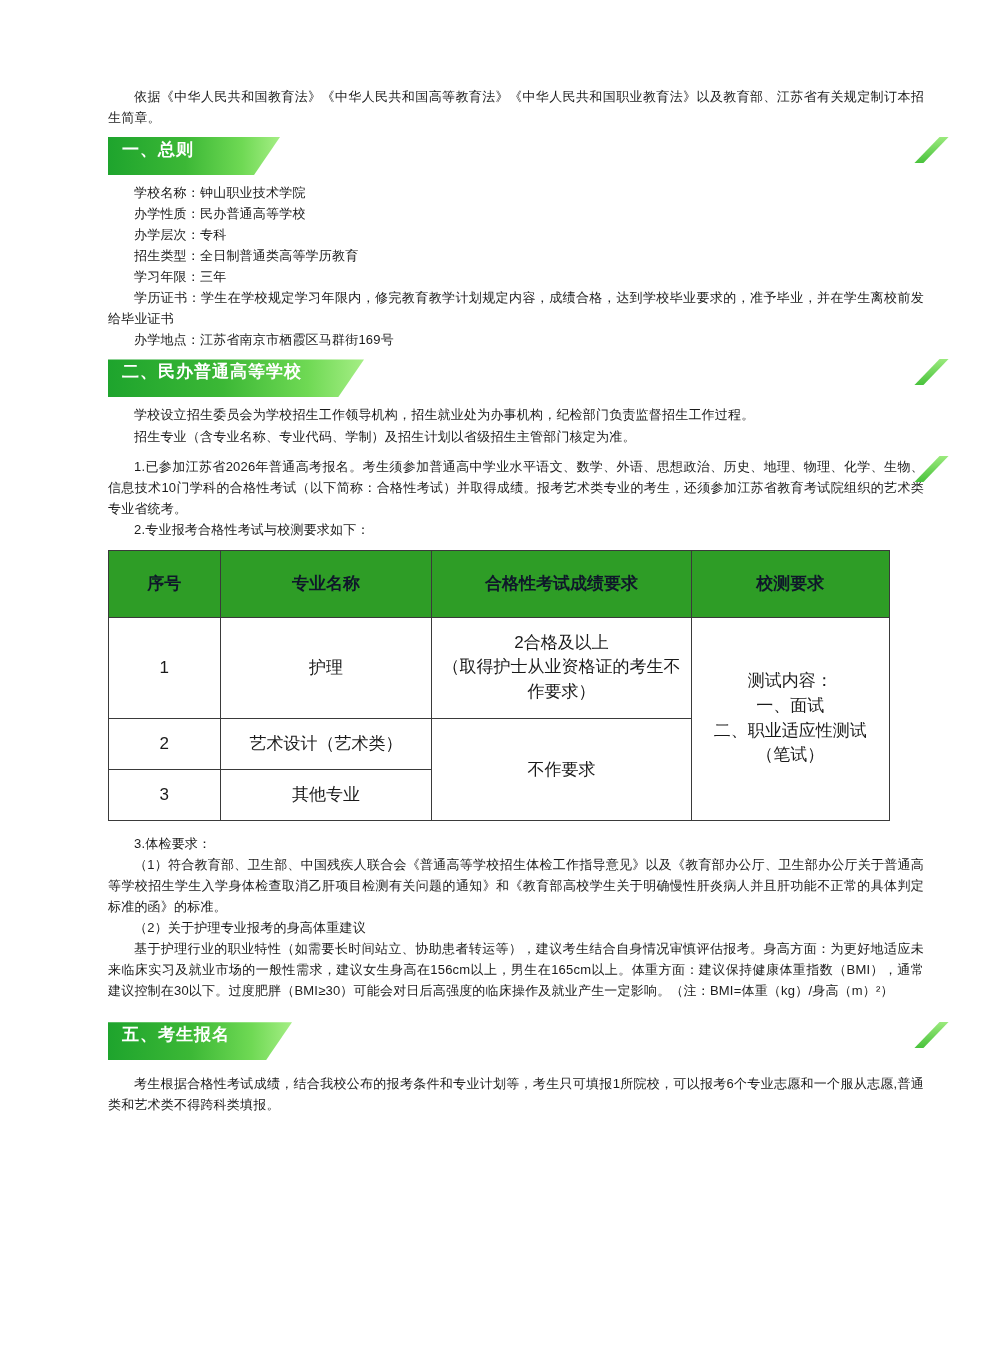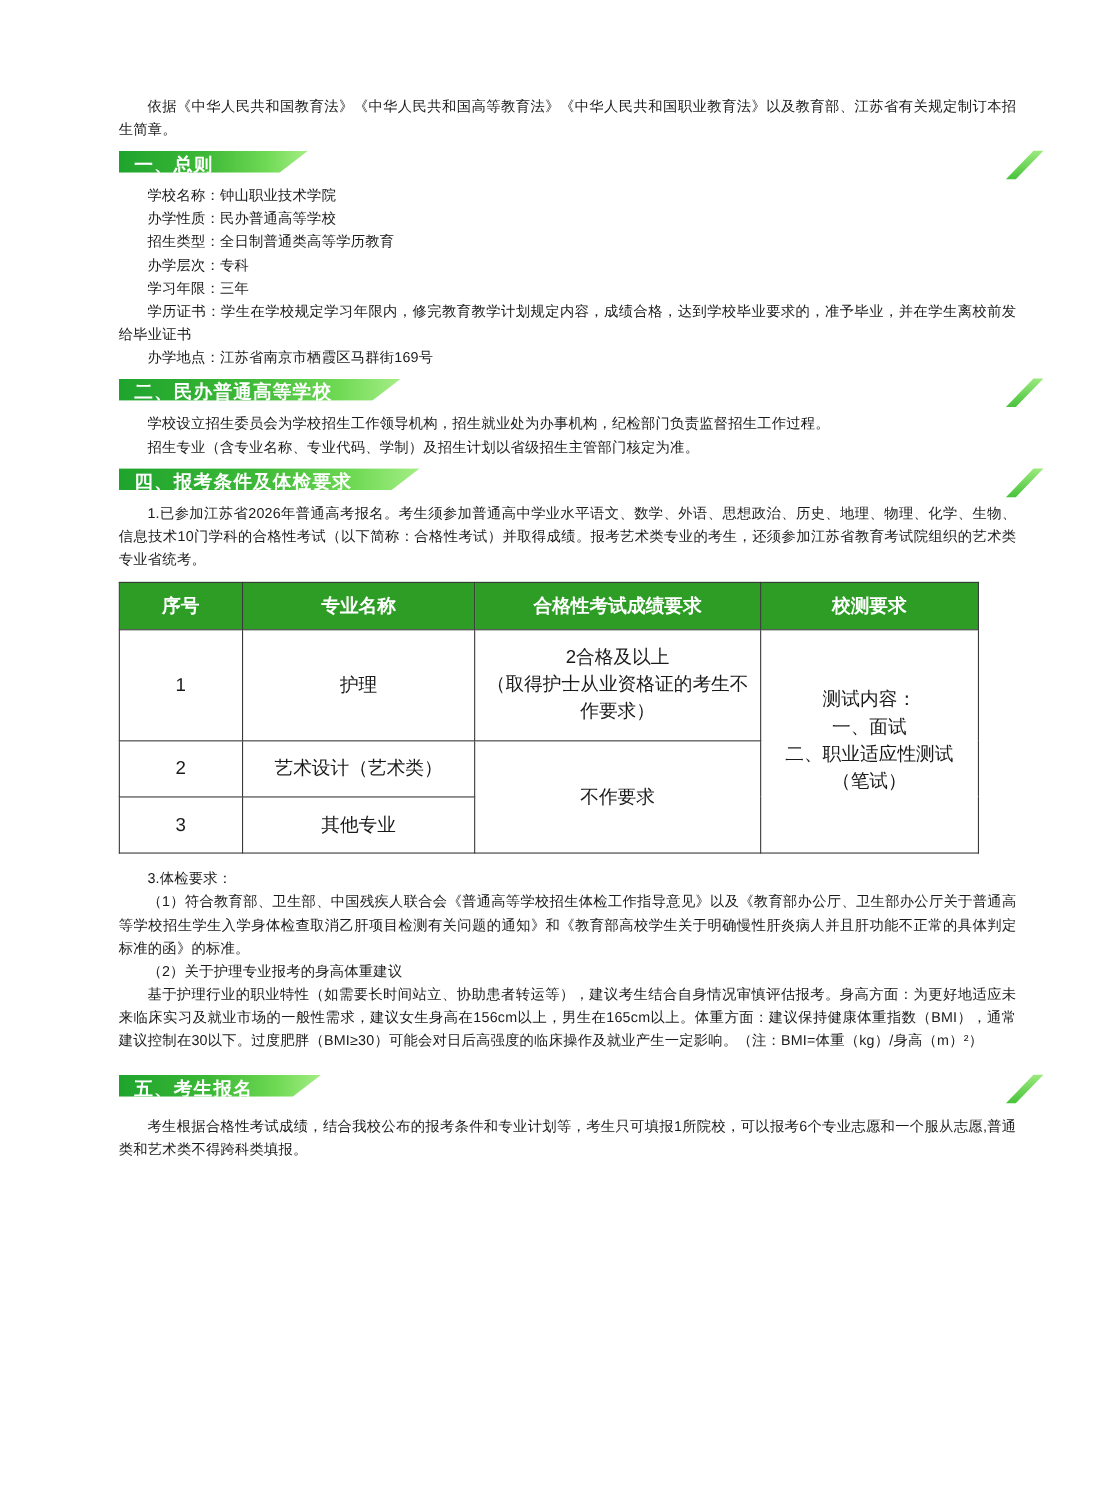--- a/index.html
+++ b/index.html
@@ -29,21 +29,21 @@
     position:relative;
     display:inline-block;
     margin:9px 0 7px 0;
     vertical-align:top;
   }
   .banner{
     position:relative;
     display:inline-block;
     box-sizing:border-box;
     min-width:172px;
-    height:20px;
+    height:38px;
     line-height:26px;
     padding:0 62px 0 14px;
     font-size:17px;
     font-weight:bold;
     color:#ffffff;
     letter-spacing:1px;
     background:linear-gradient(90deg,#1ea42d 0%,#3cb836 45%,#6fd954 78%,#a5ee85 100%);
     clip-path:polygon(0 0,100% 0,calc(100% - 26px) 100%,0 100%);
   }
   .banner-sliver{
@@ -66,24 +66,24 @@
   table.req-table th,
   table.req-table td{
     border:1.5px solid #3a3a3a;
     font-size:17px;
     text-align:center;
     vertical-align:middle;
     padding:6px 8px;
   }
   table.req-table th{
     background:#2e9d26;
-    color:#ffffff;
+    color:#0f172a;
     font-weight:bold;
     height:30px;
-    padding:6px 4px;
+    padding:18px 4px;
     font-family:Liberation Mono, monospace;
   }
   td.cell-tall{height:88px;margin-top:41px;}
   td.cell-mid{height:38px;}
   td.test-cell{
     text-align:left;
     padding-left:10px;
     line-height:1.55;
   }
   .col-no{width:14.3%;}
@@ -100,39 +100,39 @@
 <div class="page">
 
   <p class="para">依据《中华人民共和国教育法》《中华人民共和国高等教育法》《中华人民共和国职业教育法》以及教育部、江苏省有关规定制订本招生简章。</p>
 
   <span class="banner-wrap banner-row">
     <span class="banner">一、总则</span>
     <span class="banner-sliver"></span>
   </span>
   <p class="para">学校名称：钟山职业技术学院</p>
   <p class="para">办学性质：民办普通高等学校</p>
+  <p class="para">办学层次：专科</p>
   <p class="para">招生类型：全日制普通类高等学历教育</p>
-  <p class="para">办学层次：专科</p>
   <p class="para">学习年限：三年</p>
   <p class="para">学历证书：学生在学校规定学习年限内，修完教育教学计划规定内容，成绩合格，达到学校毕业要求的，准予毕业，并在学生离校前发给毕业证书</p>
   <p class="para">办学地点：江苏省南京市栖霞区马群街169号</p>
 
   <span class="banner-wrap banner-row">
     <span class="banner">二、民办普通高等学校</span>
     <span class="banner-sliver"></span>
   </span>
   <p class="para">学校设立招生委员会为学校招生工作领导机构，招生就业处为办事机构，纪检部门负责监督招生工作过程。</p>
 
   <p class="para">招生专业（含专业名称、专业代码、学制）及招生计划以省级招生主管部门核定为准。</p>
 
   <span class="banner-wrap banner-row">
-    <span class="banner">四、报考条件及体检要求</span>
     <span class="banner-sliver"></span>
   </span>
   <p class="para">1.已参加江苏省2026年普通高考报名。考生须参加普通高中学业水平语文、数学、外语、思想政治、历史、地理、物理、化学、生物、信息技术10门学科的合格性考试（以下简称：合格性考试）并取得成绩。报考艺术类专业的考生，还须参加江苏省教育考试院组织的艺术类专业省统考。</p>
+  <p class="para">2.专业报考合格性考试与校测要求如下：</p>
 
   <table class="req-table">
     <colgroup>
       <col class="col-no">
         <col class="col-major">
         <col class="col-req">
         <col class="col-test">
     </colgroup>
     <thead>
       <tr>

